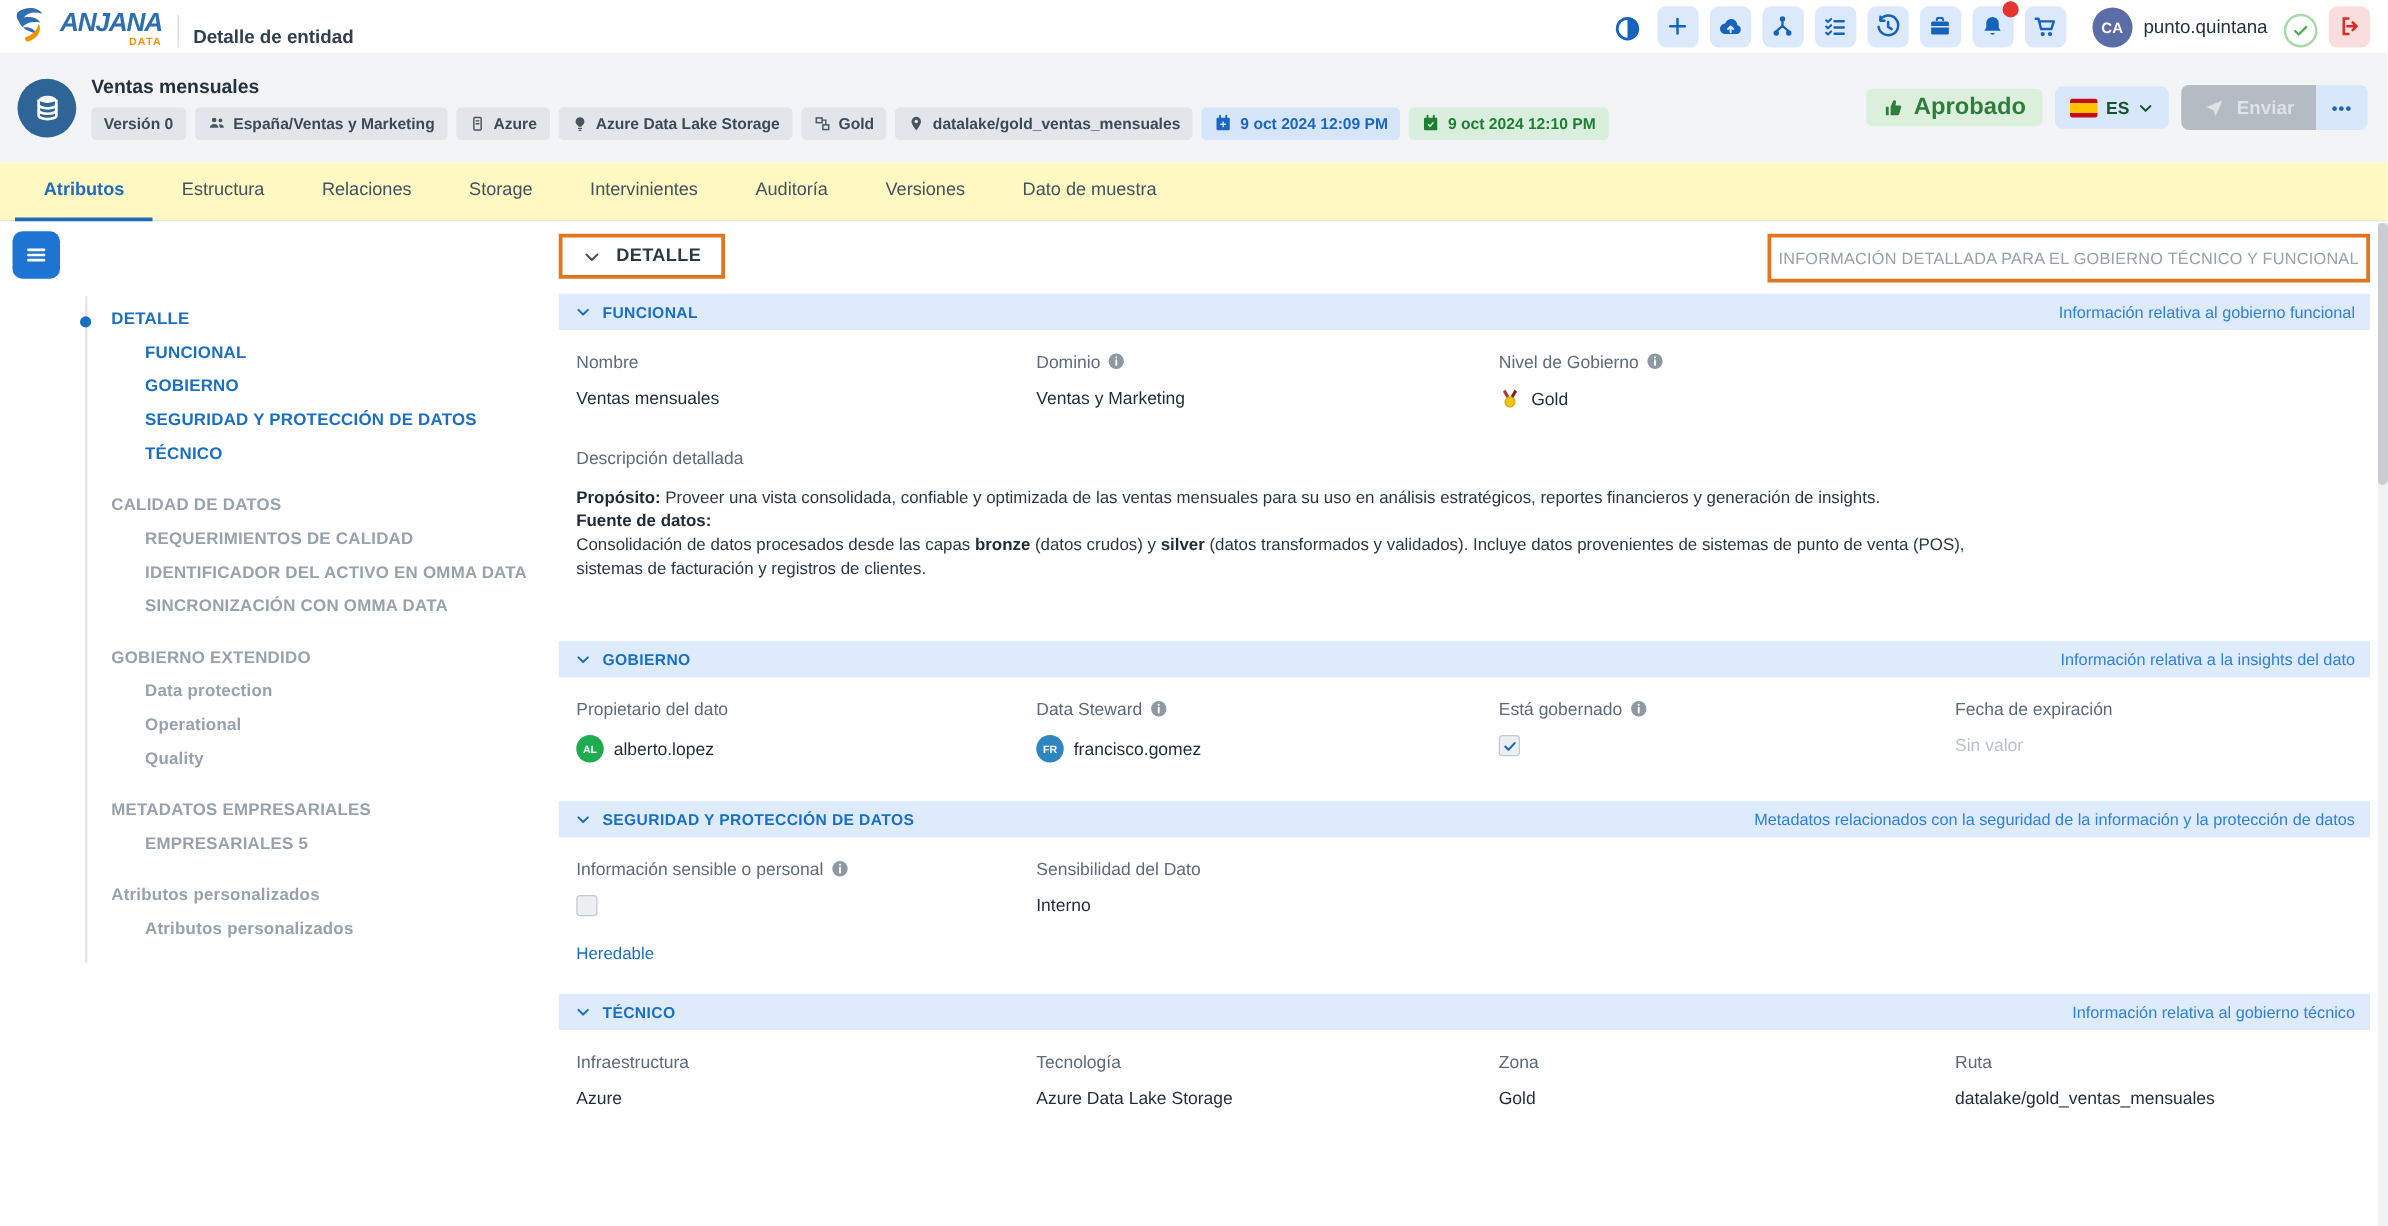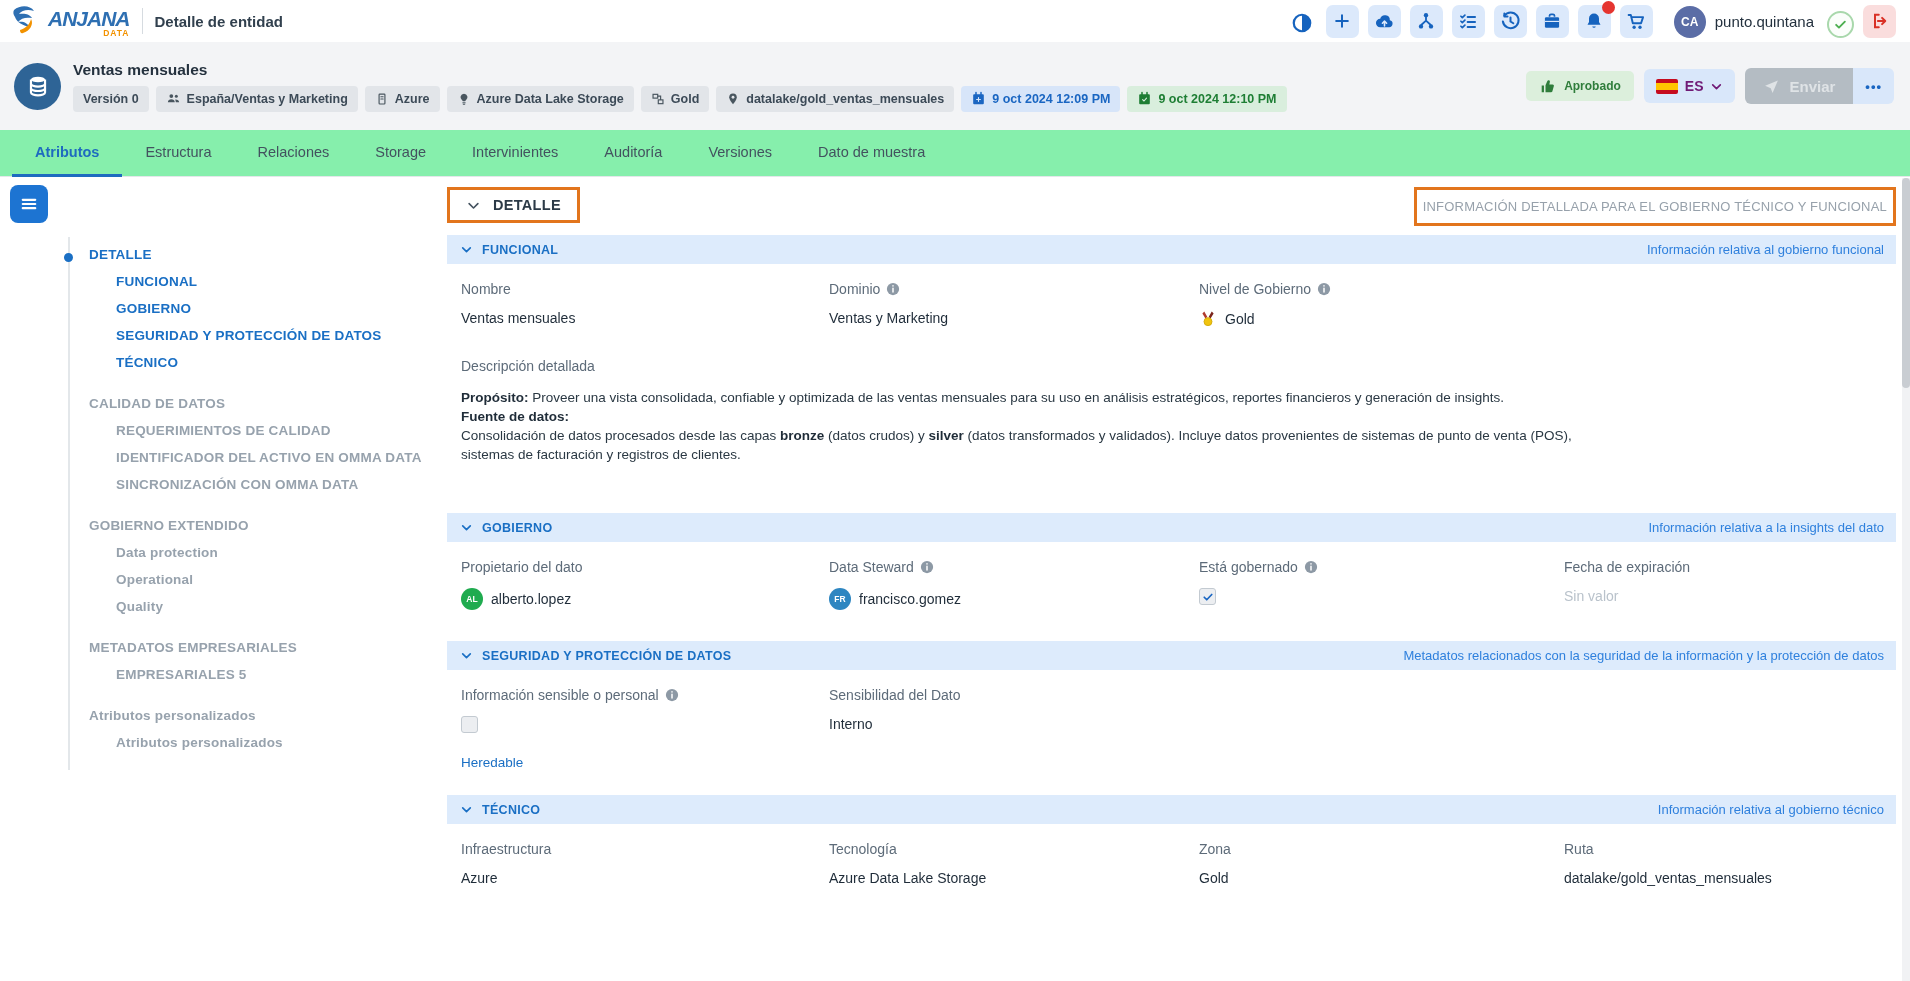--- a/index.html
+++ b/index.html
@@ -3,21 +3,21 @@
 <meta charset="utf-8">
 <style>
   * { margin:0; padding:0; box-sizing:border-box; }
   html,body { width:1910px; height:981px; overflow:hidden; background:#fff;
     font-family:"Liberation Sans", sans-serif; -webkit-font-smoothing:antialiased; }
   button { font-family:inherit; border:none; background:none; cursor:pointer; }
 
   
   .topbar { height:42px; display:flex; align-items:center; justify-content:space-between;
     padding:0 14px 0 10px; background:#fff; }
-  .topbar-left { display:flex; align-items:center; gap:12px; }
+  .topbar-left { display:flex; align-items:flex-end; gap:12px; }
   .logo { display:flex; align-items:flex-start; gap:2px; }
   .logo-text { display:flex; flex-direction:column; line-height:1; margin-top:4px; }
   .logo-brand { font-size:21px; font-weight:bold; color:#2e6fb2; letter-spacing:-1px; font-style:italic; }
   .logo-sub { font-size:8.5px; font-weight:bold; color:#f29200; align-self:flex-end; letter-spacing:1px; }
   .v-divider { width:1px; height:26px; background:#d6dbe0; }
   .page-title { font-size:15px; font-weight:bold; color:#31404e; }
   .topbar-right { display:flex; align-items:flex-end; gap:9px; }
   .icon-plain { width:30px; height:30px; display:flex; align-items:center; justify-content:center; color:#1663be; }
   .icon-btn { width:33px; height:33px; border-radius:7px; background:#dcE9fb; color:#1663be;
     display:flex; align-items:center; justify-content:center; position:relative; }
@@ -40,33 +40,33 @@
     align-items:center; justify-content:center; color:#fff; flex:0 0 auto; }
   .entity-name { font-size:15.5px; font-weight:bold; color:#24313e; margin-bottom:7px; }
   .badge-row { display:flex; align-items:center; gap:7px; }
   .badge { height:26px; display:inline-flex; align-items:center; gap:6px; padding:0 10px;
     border-radius:4px; background:#e2e5e9; color:#3c4a57; font-size:12.5px; font-weight:bold; }
   .badge svg { color:#49565f; flex:0 0 auto; }
   .badge.blue { background:#d7e5f9; color:#1a66c2; } .badge.blue svg { color:#1a66c2; }
   .badge.green { background:#d9eedd; color:#1e7e34; } .badge.green svg { color:#1e7e34; }
   .entity-actions { display:flex; align-items:center; gap:10px; }
   .approved { height:30px; display:inline-flex; align-items:center; gap:8px; padding:0 13px;
-    border-radius:5px; background:#dcefdc; color:#2f7d3b; font-size:12px; font-weight:bold; }
+    border-radius:5px; background:#dcefdc; color:#2f7d3b; font-size:19px; font-weight:bold; }
   .lang-btn { height:34px; display:inline-flex; align-items:center; gap:7px; padding:0 12px;
-    border-radius:6px; background:#d9e7fa; color:#701a75; font-size:14px; font-weight:bold; }
+    border-radius:6px; background:#d9e7fa; color:#14532d; font-size:14px; font-weight:bold; }
   .flag-es { width:22px; height:15px; border-radius:2px;
     background:linear-gradient(#c60b1e 0 25%, #ffc400 25% 75%, #c60b1e 75% 100%); }
   .btn-group { display:flex; align-items:center; }
   .send-btn { height:36px; display:inline-flex; align-items:center; gap:9px; padding:0 18px;
     border-radius:6px 0 0 6px; background:#b4bcc3; color:#dfe3e6; font-size:15px; font-weight:bold; cursor:default; }
   .more-btn { height:36px; padding:0 12px; border-radius:0 6px 6px 0; background:#d9e7fa; color:#1a66c2;
     font-size:13px; font-weight:bold; letter-spacing:1px; }
 
   
-  .tabs { height:47px; display:flex; align-items:stretch; border-bottom:1px solid #e4e7ea; padding-left:12px; background:#86efac; }
+  .tabs { height:47px; display:flex; align-items:stretch; border-bottom:1px solid #e4e7ea; padding-left:12px; background:#fef9c3; }
   .tab { display:flex; align-items:center; padding:0 23px; font-size:14.5px; color:#43525f;
     border-bottom:3px solid transparent; margin-bottom:-1px; }
   .tab.active { color:#1e6bbf; font-weight:bold; border-bottom-color:#1e6bbf; }
 
   
   .body { display:flex; height:803px; }
   .sidebar { width:445px; flex:0 0 auto; padding:8px 0 0 10px; }
   .hamburger { width:38px; height:38px; border-radius:8px; background:#1d74d2; color:#fff;
     display:flex; align-items:center; justify-content:center; }
   .tree { margin:14px 0 0 58px; border-left:2px solid #e3e7ea; padding:4px 0 14px 0; position:relative; }

